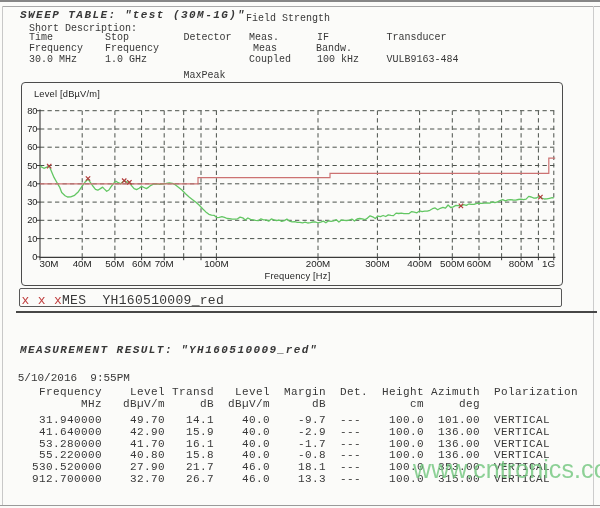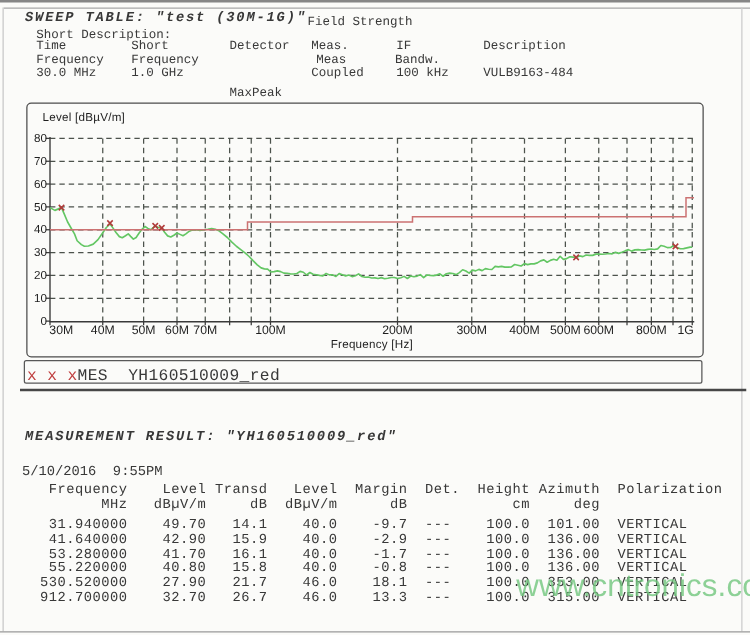--- a/index.html
+++ b/index.html
@@ -13,25 +13,25 @@
 <div class="abs" style="left:0;top:0;width:600px;height:1.9px;background:#868686"></div>
 <div class="abs" style="left:3px;top:5.6px;width:597px;height:1px;background:#a8a8a8"></div>
 <div class="abs" style="left:2.4px;top:6px;width:1px;height:499px;background:#c8c8c8"></div>
 <div class="abs" style="left:593.4px;top:6px;width:1px;height:499px;background:#cccccc"></div>
 <div class="abs" style="left:0;top:504.6px;width:600px;height:1.4px;background:#9a9a9a"></div>
 
 <div class="abs ttl" style="left:20px;top:8.5px">SWEEP TABLE: "test (30M-1G)"</div>
 <div class="abs m10" style="left:29px;top:22.5px">Short Description:</div>
 <div class="abs m10" style="left:246px;top:13px">Field Strength</div>
 <div class="abs m10" style="left:29px;top:31.8px">Time</div>
-<div class="abs m10" style="left:105px;top:31.8px">Short</div>
+<div class="abs m10" style="left:105px;top:31.8px">Stop</div>
 <div class="abs m10" style="left:183.5px;top:31.8px">Detector</div>
 <div class="abs m10" style="left:249px;top:31.8px">Meas.</div>
 <div class="abs m10" style="left:317px;top:31.8px">IF</div>
-<div class="abs m10" style="left:386.6px;top:31.8px">Description</div>
+<div class="abs m10" style="left:386.6px;top:31.8px">Transducer</div>
 <div class="abs m10" style="left:29px;top:42.9px">Frequency</div>
 <div class="abs m10" style="left:105px;top:42.9px">Frequency</div>
 <div class="abs m10" style="left:253px;top:42.9px">Meas</div>
 <div class="abs m10" style="left:316px;top:42.9px">Bandw.</div>
 <div class="abs m10" style="left:29px;top:54.0px">30.0 MHz</div>
 <div class="abs m10" style="left:105px;top:54.0px">1.0 GHz</div>
 <div class="abs m10" style="left:183.5px;top:70px">MaxPeak</div>
 <div class="abs m10" style="left:249px;top:54.0px">Coupled</div>
 <div class="abs m10" style="left:317px;top:54.0px">100 kHz</div>
 <div class="abs m10" style="left:386.6px;top:54.0px">VULB9163-484</div>

